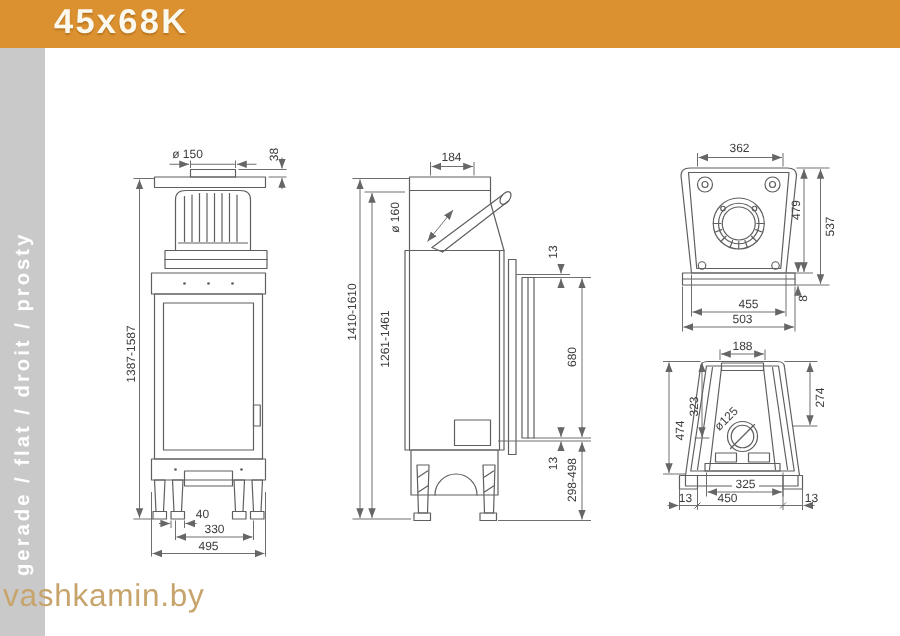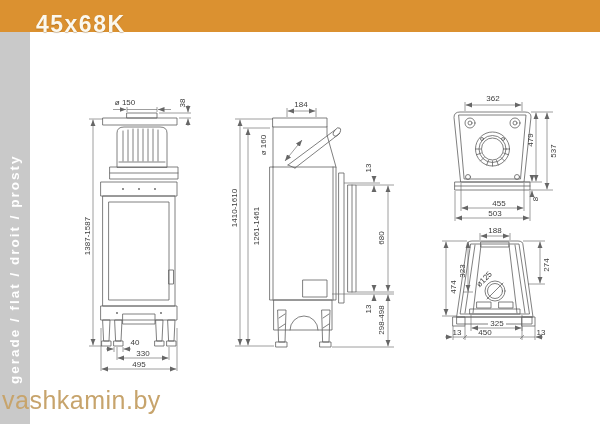--- a/index.html
+++ b/index.html
@@ -1,25 +1,25 @@
 <!DOCTYPE html>
 <html><head>
 <meta charset="utf-8">
 <style>
   html,body{margin:0;padding:0;background:#e9e9e9;}
   .page{position:relative;width:600px;height:424px;background:#ffffff;overflow:hidden;
         font-family:"Liberation Sans",sans-serif;}
   .header{position:absolute;left:0;top:0;width:600px;height:32px;background:#db9130;}
-  .title{position:absolute;left:36px;top:11px;font-size:23px;font-weight:bold;color:#fbf8ee;
+  .title{position:absolute;left:36px;top:1px;font-size:23px;font-weight:bold;color:#fbf8ee;
          letter-spacing:1.5px;text-shadow:0 1px 1px rgba(120,70,0,.35);}
   .sidebar{position:absolute;left:0;top:32px;width:30px;height:392px;background:#c9c9c9;}
   .sidebar-label{position:absolute;left:7px;top:352px;transform:rotate(-90deg);
          transform-origin:0 0;white-space:nowrap;color:#ffffff;font-weight:bold;
          font-size:13.5px;letter-spacing:2px;line-height:16px;}
-  .watermark{position:absolute;left:2px;top:386px;font-size:25px;color:#c7a46c;
+  .watermark{position:absolute;left:2px;top:386px;font-size:21px;color:#c7a46c;
          letter-spacing:.5px;}
   svg.view{position:absolute;}
   .ln{fill:none;stroke:#5f5f5f;stroke-width:.8;stroke-linejoin:round;stroke-linecap:round;}
   .dm{fill:none;stroke:#6b6b6b;stroke-width:.65;}
   .dot{fill:#5f5f5f;stroke:none;}
   .bg{fill:#ffffff;stroke:none;}
   .dim{font-family:"Liberation Sans",sans-serif;font-size:8px;fill:#3c3c3c;stroke:none;}
 </style>
 </head>
 <body>

